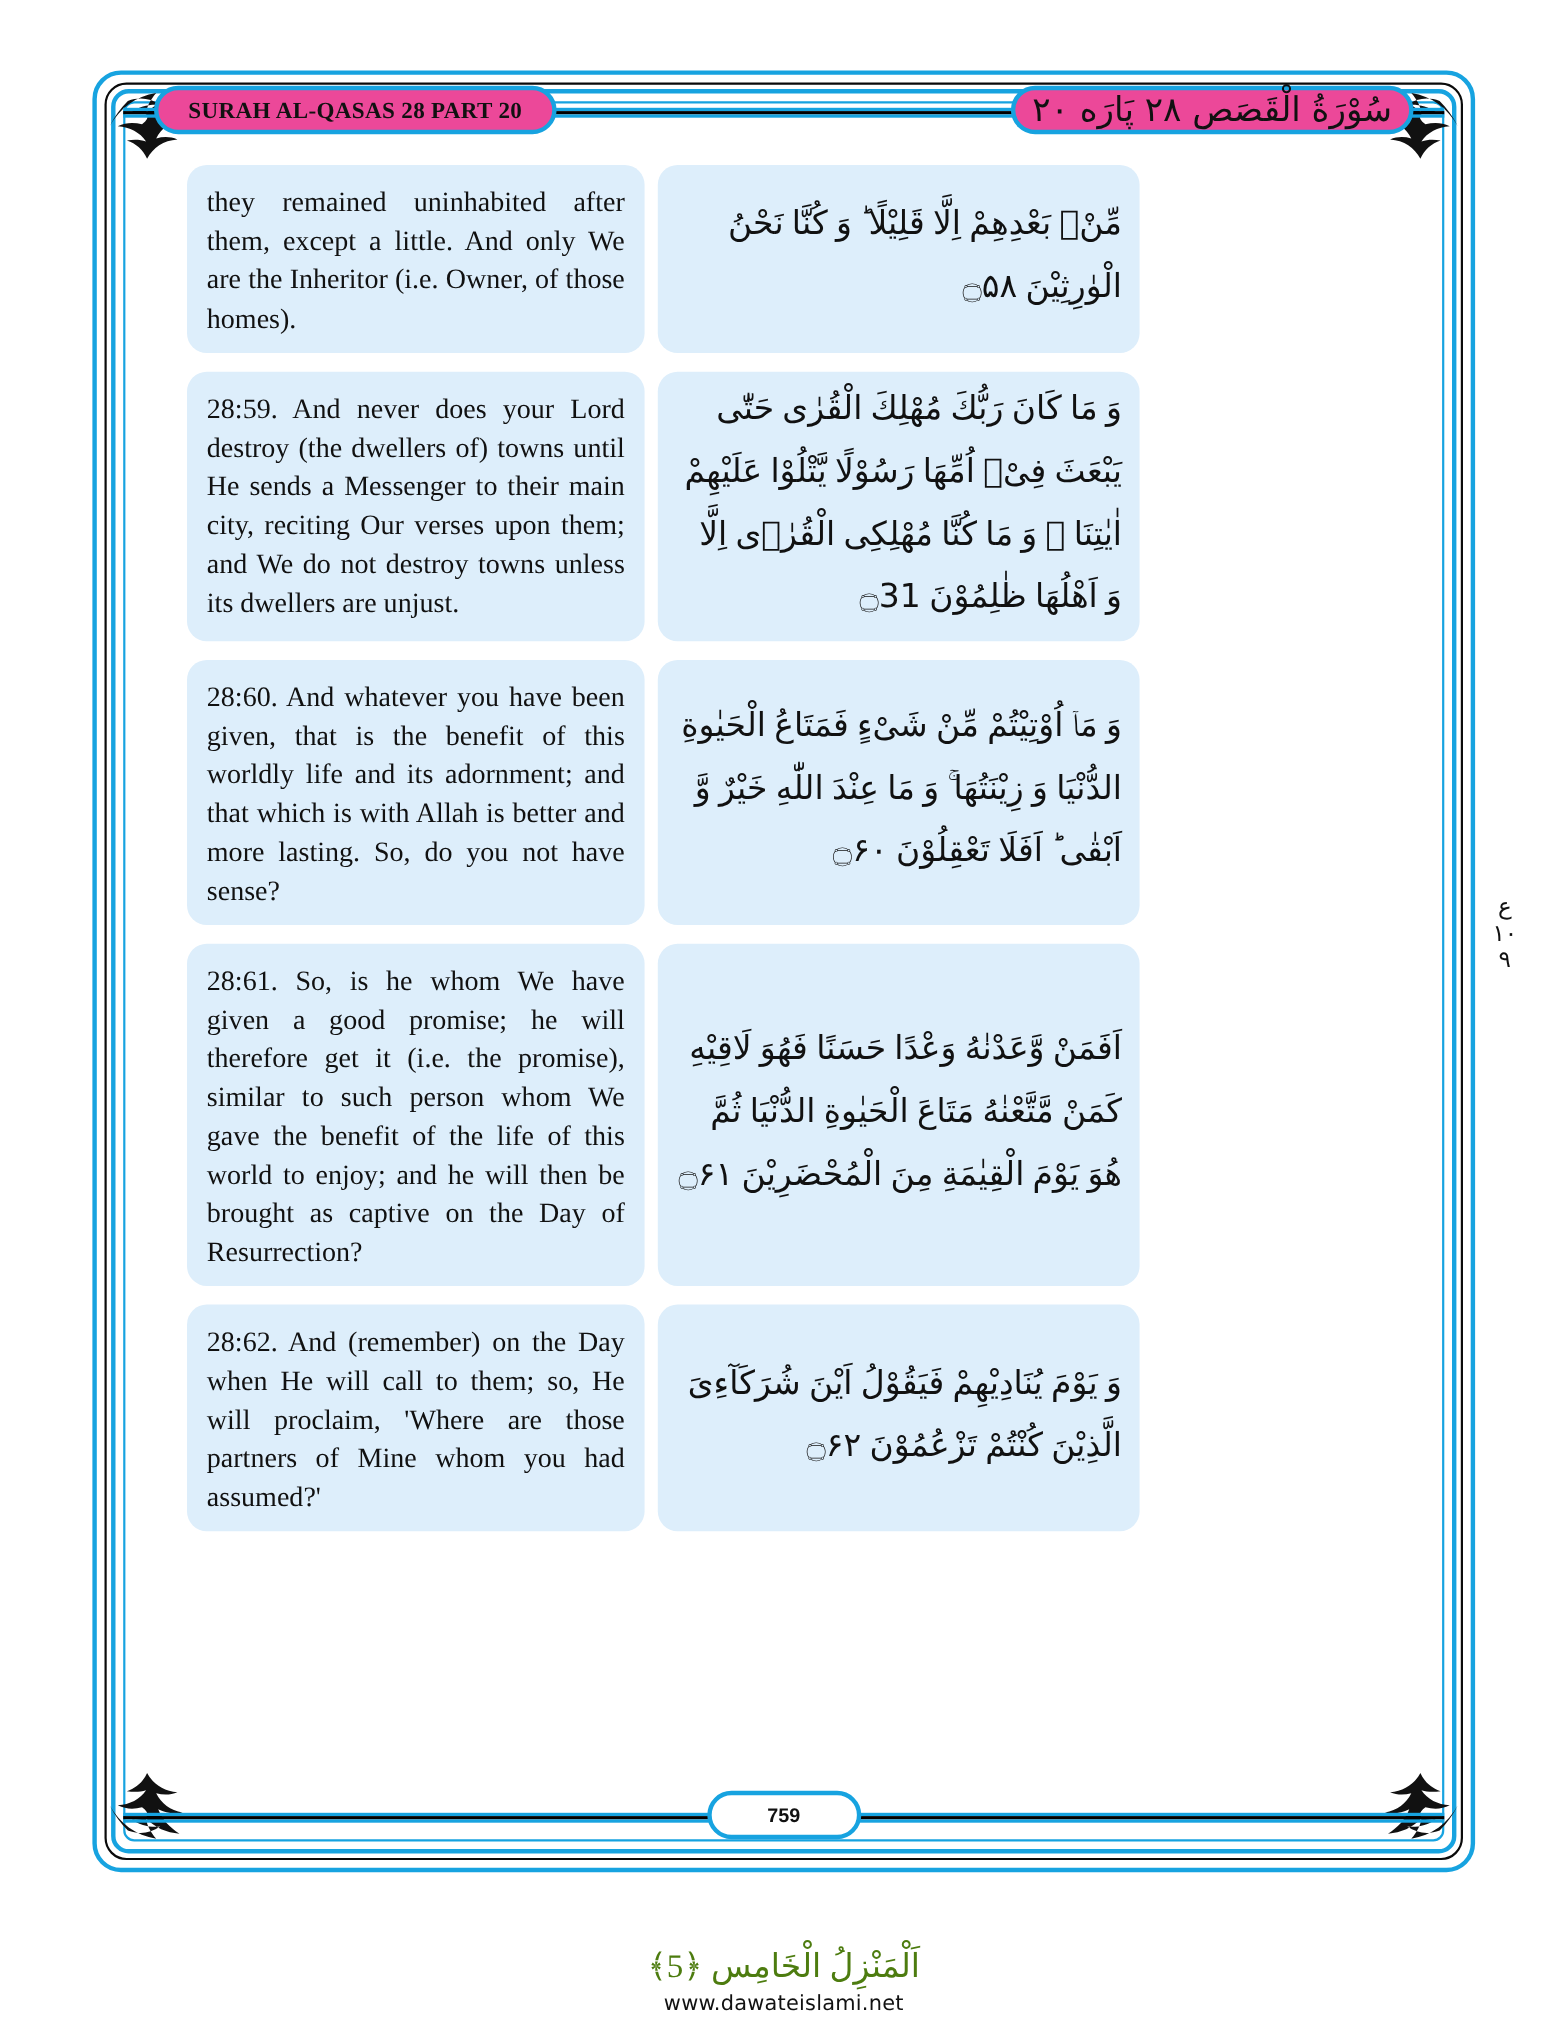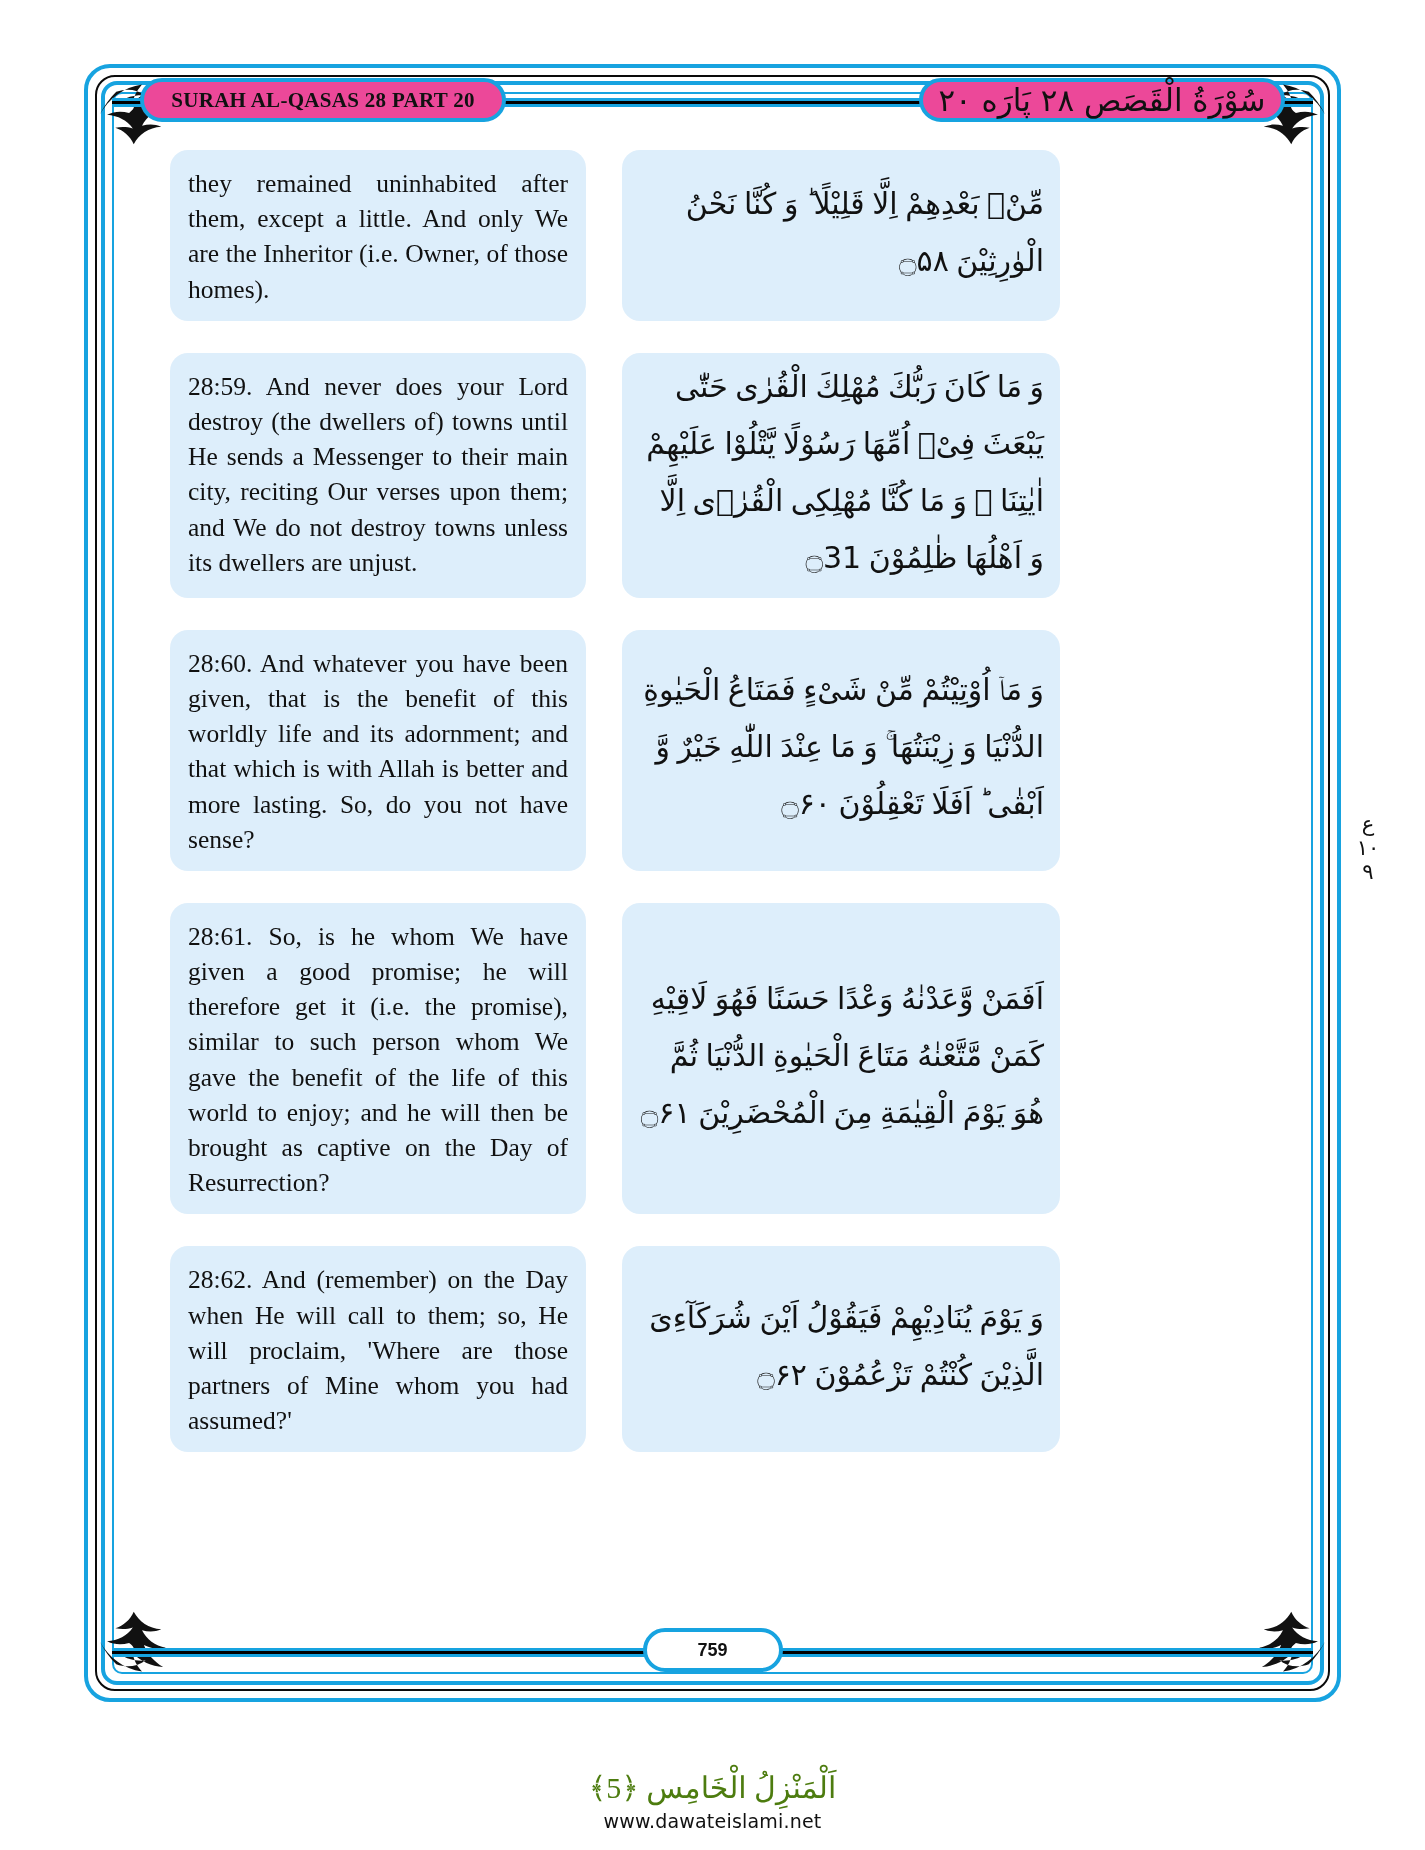--- a/index.html
+++ b/index.html
@@ -93,21 +93,21 @@
   }
   .website{
     font-family:"DejaVu Sans", sans-serif;
     font-size:19px;color:#111;margin-top:4px;letter-spacing:.2px;
   }
 
   
   .content{
     position:absolute;left:170px;top:150px;right:170px;bottom:250px;
   }
-  .verse-row{display:flex;width:100%;margin-bottom:32px;gap:24px;}
+  .verse-row{display:flex;width:100%;margin-bottom:17px;}
   .cell{
     background:#ddeefb;border-radius:18px;
     box-sizing:border-box;
   }
   .cell-en{
     width:416px;margin-right:12px;
     padding:16px 18px 14px 18px;
   }
   .cell-ar{
     width:438px;

